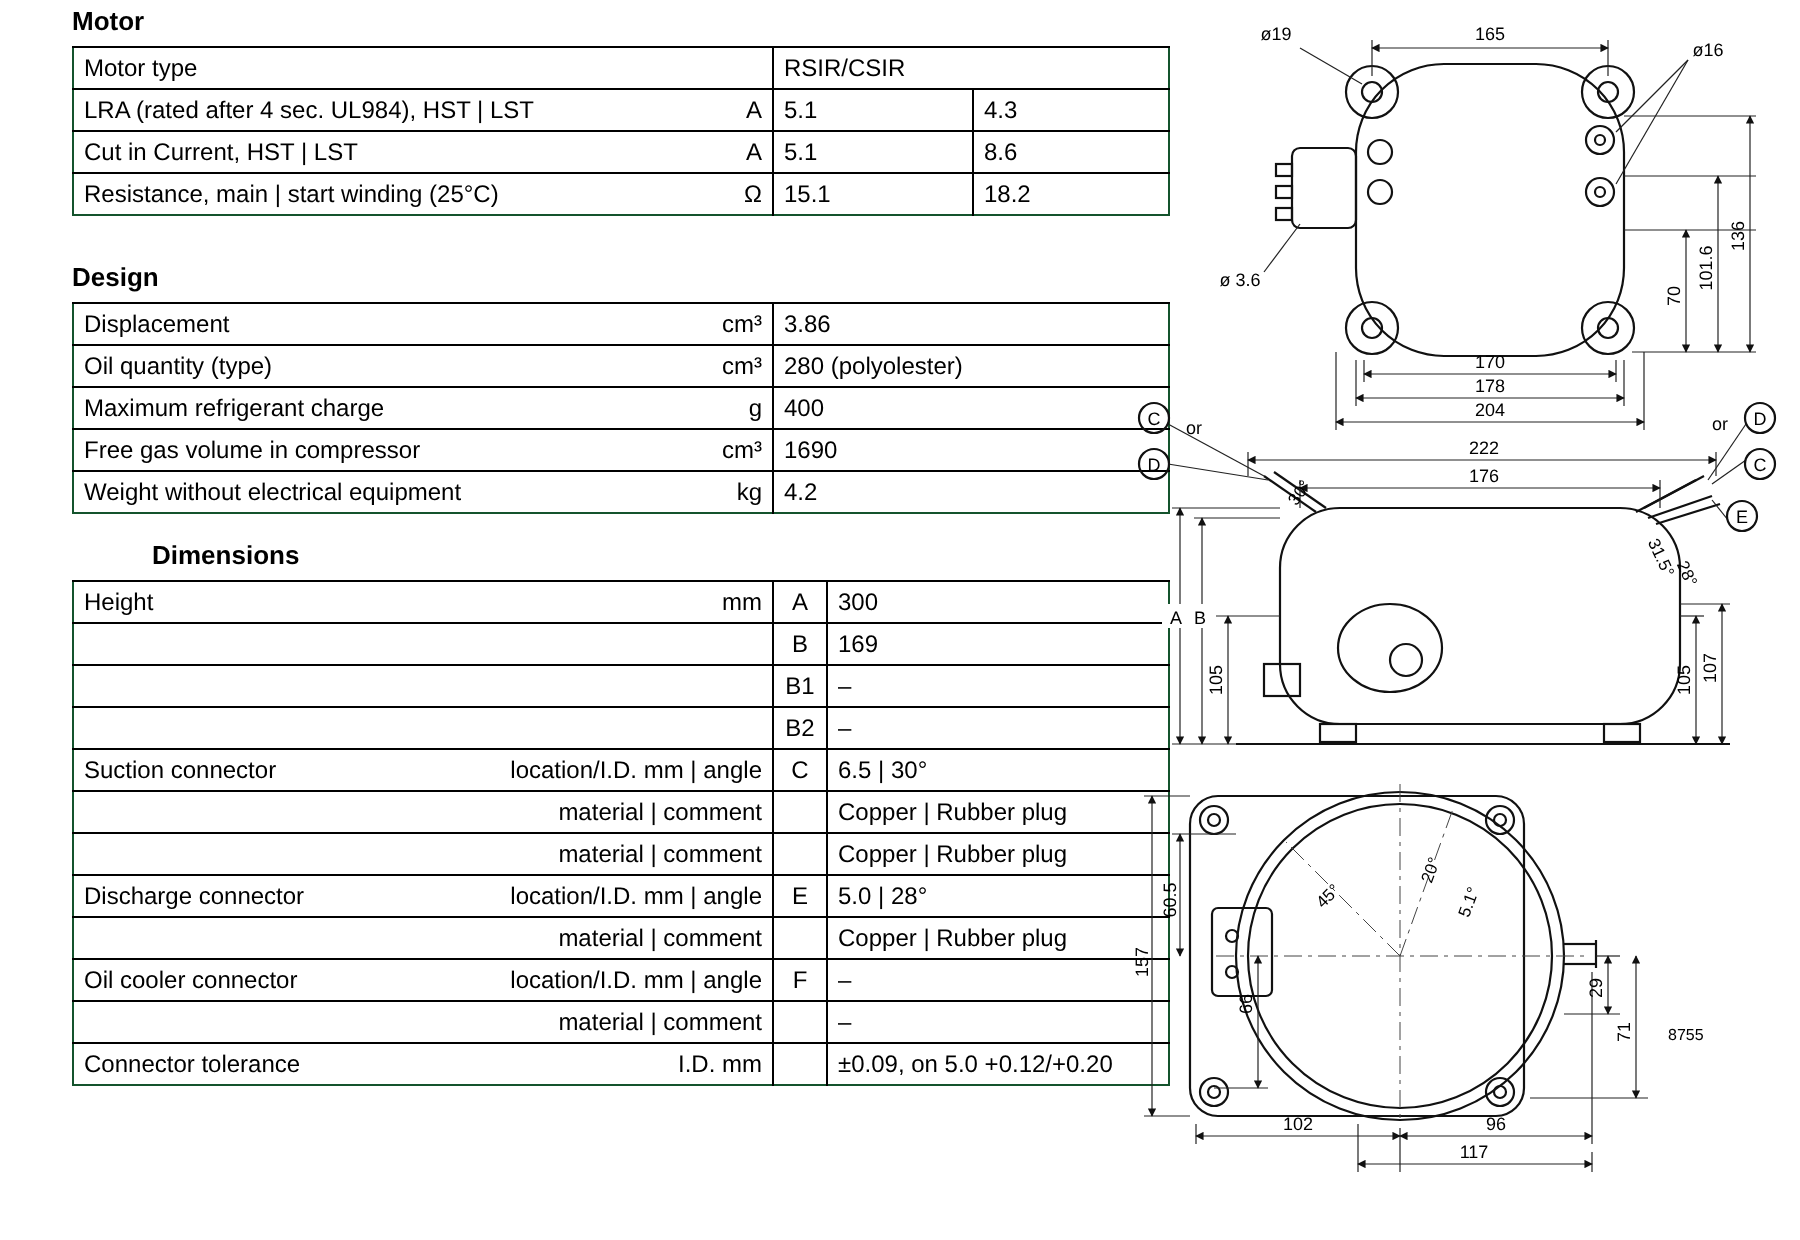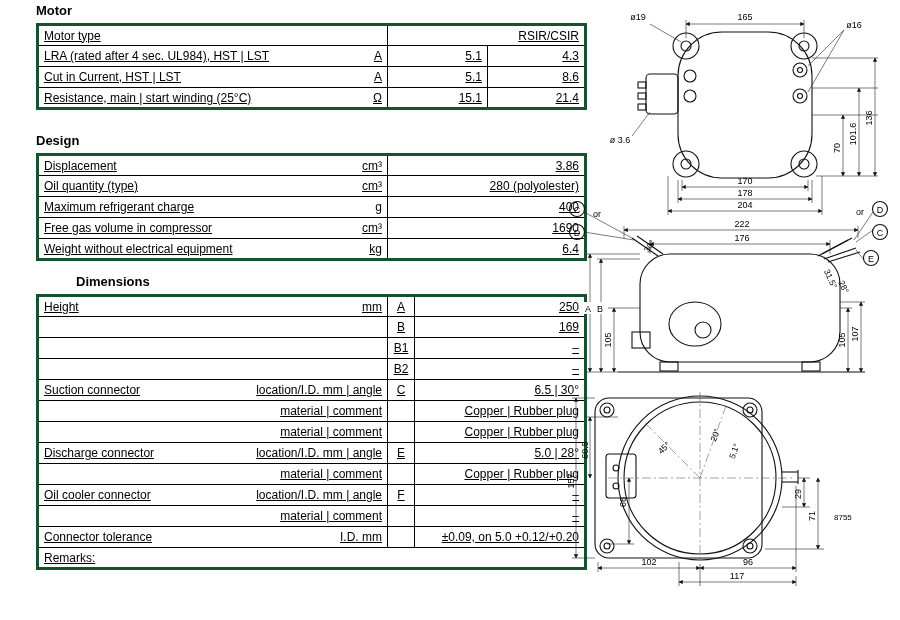--- a/index.html
+++ b/index.html
@@ -6,31 +6,31 @@
   html,body { width:900px; height:620px; }
   body {
     background:#fff; color:#000;
     font-family:"Liberation Sans", sans-serif;
     position:relative; overflow:hidden;
   }
   .left-col { position:absolute; left:8px; top:3px; width:548px;padding-left:28px; }
   .sec-head { font-size:13px; font-weight:bold; line-height:15px; margin-bottom:5px; }
   .sec-head.design { margin-top:23px; }
   .sec-head.dims { margin-top:13px;margin-left:40px; }
-  table.spec { border-collapse:collapse; table-layout:fixed; width:548px; border:3px solid #14532d;text-decoration:underline; }
+  table.spec { border-collapse:collapse; table-layout:fixed; width:548px; border:1px solid #14532d; }
   table.spec td {
     border-top:1px solid #000;
     font-size:12px; height:21px; line-height:14px;
     padding:1px 5px; vertical-align:middle;
     white-space:nowrap; overflow:hidden;
   }
   td.lbl { text-align:left; }
   td.unit, td.sub { text-align:right; padding-right:4px; }
   td.br { border-right:1px solid #000; }
-  td.ctr { text-align:right; }
+  td.ctr { text-align:left; }
   td.letter { text-align:center; padding:1px 2px; }
   td.remarks { height:44px; vertical-align:top; padding-top:3px; }
   .dwg { position:absolute; }
   svg text { fill:#000; font-family:"Liberation Sans", sans-serif; }
   .thin { stroke:#222; stroke-width:0.6; fill:none; }
   .main { stroke:#111; stroke-width:1.1; fill:none; }
   .cl   { stroke:#444; stroke-width:0.5; fill:none; stroke-dasharray:9 3 2 3; }
 </style>
 </head>
 <body>
@@ -60,21 +60,21 @@
     <tr>
       <td class="lbl">Cut in Current, HST | LST</td>
       <td class="unit br">A</td>
       <td class="ctr br">5.1</td>
       <td class="ctr">8.6</td>
     </tr>
     <tr>
       <td class="lbl">Resistance, main | start winding (25°C)</td>
       <td class="unit br">Ω</td>
       <td class="ctr br">15.1</td>
-      <td class="ctr">21.4</td>
+      <td class="ctr">18.2</td>
     </tr>
   </tbody>
     </table>
 
   <div class="sec-head design">Design</div>
   <table class="spec">
     <colgroup>
         <col style="width:315px">
         <col style="width:35px">
         <col style="width:198px">
@@ -96,39 +96,39 @@
       <td class="ctr">400</td>
     </tr>
     <tr>
       <td class="lbl">Free gas volume in compressor</td>
       <td class="unit br">cm³</td>
       <td class="ctr">1690</td>
     </tr>
     <tr>
       <td class="lbl">Weight without electrical equipment</td>
       <td class="unit br">kg</td>
-      <td class="ctr">6.4</td>
+      <td class="ctr">4.2</td>
     </tr>
   </tbody>
     </table>
 
   <div class="sec-head dims">Dimensions</div>
   <table class="spec">
     <colgroup>
         <col style="width:195px">
         <col style="width:155px">
         <col style="width:27px">
         <col style="width:171px">
       </colgroup>
     <tbody>
         <tr>
       <td class="lbl">Height</td>
       <td class="sub br">mm</td>
       <td class="letter br">A</td>
-      <td class="ctr">250</td>
+      <td class="ctr">300</td>
     </tr>
     <tr>
       <td class="lbl"></td>
       <td class="sub br"></td>
       <td class="letter br">B</td>
       <td class="ctr">169</td>
     </tr>
     <tr>
       <td class="lbl"></td>
       <td class="sub br"></td>
@@ -181,23 +181,20 @@
       <td class="lbl"></td>
       <td class="sub br">material | comment</td>
       <td class="letter br"></td>
       <td class="ctr">–</td>
     </tr>
     <tr>
       <td class="lbl">Connector tolerance</td>
       <td class="sub br">I.D. mm</td>
       <td class="letter br"></td>
       <td class="ctr">±0.09, on 5.0 +0.12/+0.20</td>
-    </tr>
-    <tr>
-      <td class="lbl remarks" colspan="4">Remarks:</td>
     </tr>
   </tbody>
     </table>
 </div>
 
 <svg class="dwg" style="left:560px; top:4px;" width="338" height="212" viewBox="0 0 338 212">
   <defs>
     <marker id="a1" viewBox="0 0 10 10" refX="9" refY="5" markerWidth="7" markerHeight="7" orient="auto-start-reverse">
       <path d="M0,0 L10,5 L0,10 z" fill="#111"></path>
     </marker>

